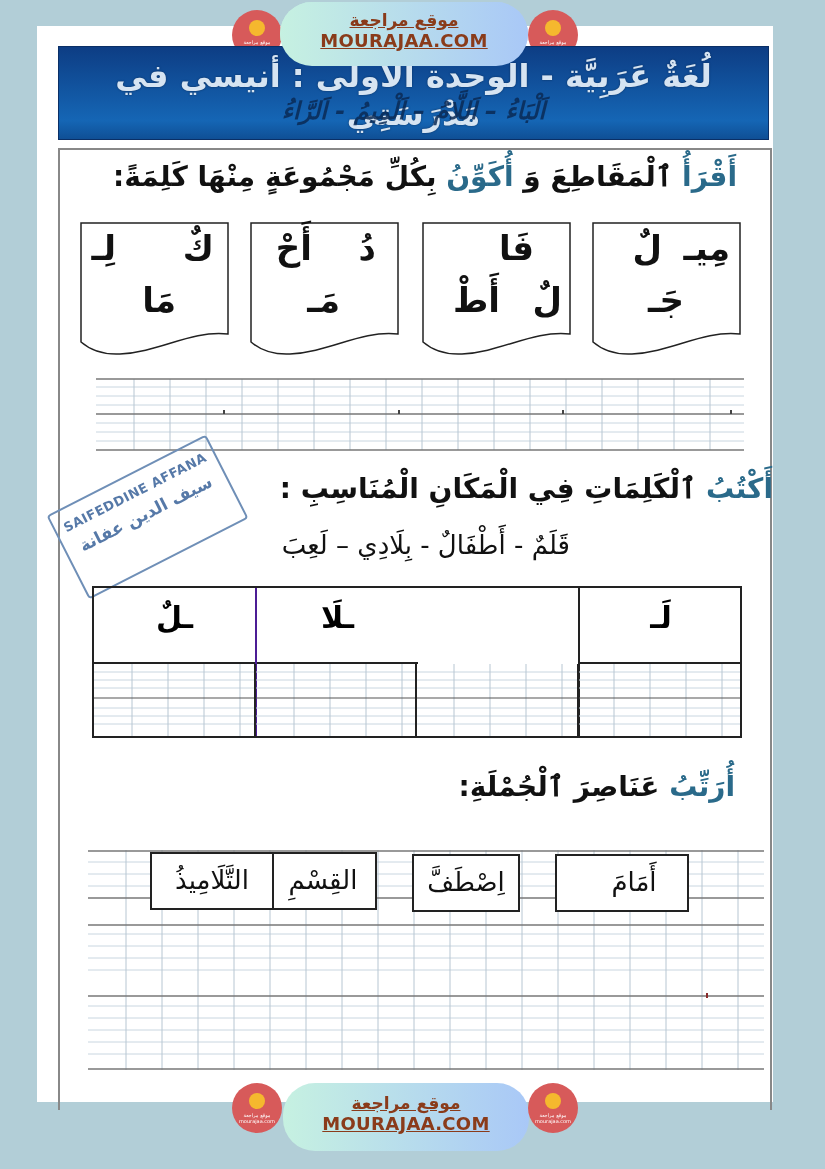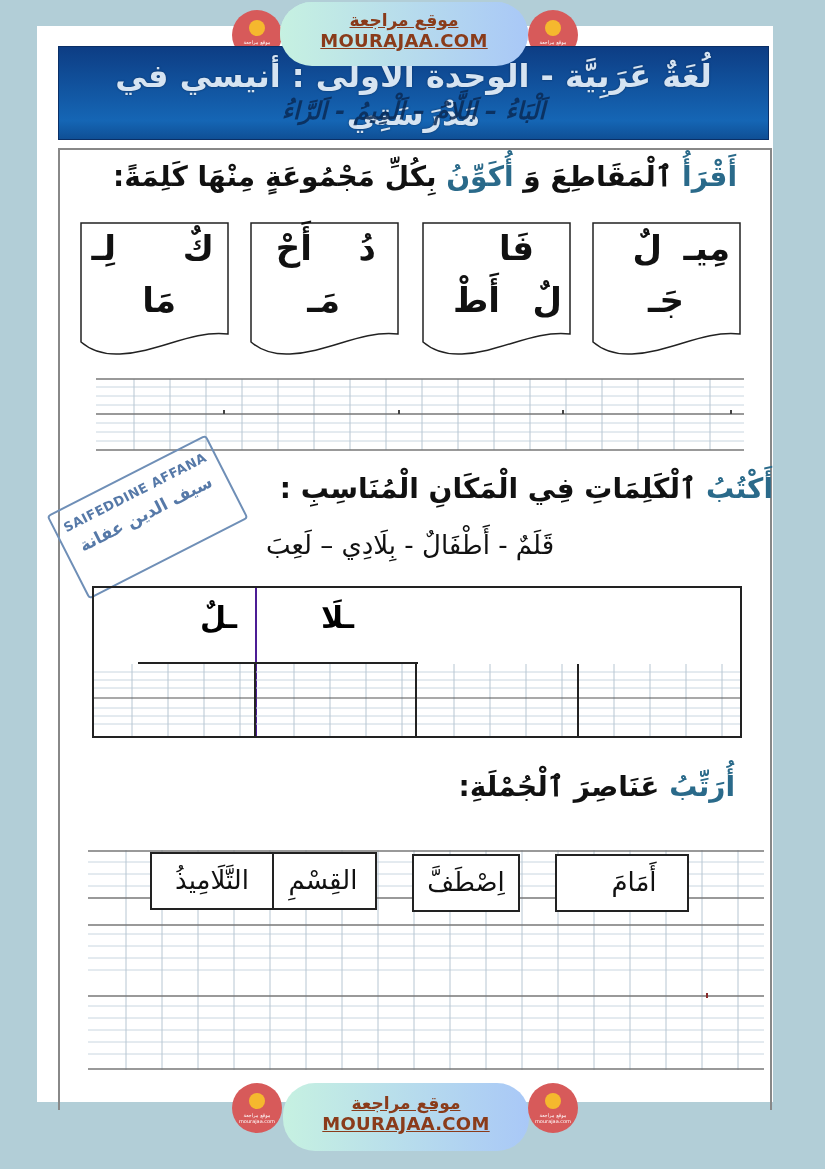--- a/index.html
+++ b/index.html
@@ -17,21 +17,21 @@
   .badge .cap{position:absolute;left:0;right:0;top:29px;text-align:center;color:#fff;font-size:5px;line-height:6px;}
   .heading{position:absolute;direction:rtl;font-size:28px;font-weight:bold;color:#111;white-space:nowrap;}
   .heading .verb{color:#2a6a8a;}
   .card{position:absolute;width:148px;height:128px;}
   .card svg{position:absolute;left:0;top:0;}
   .card .t{position:absolute;font-size:34px;font-weight:bold;color:#111;direction:rtl;}
   .lined{position:absolute;}
   .stamp{position:absolute;left:58px;top:470px;width:175px;height:90px;transform:rotate(-27deg);transform-origin:center;border:2px solid #6f8fb7;border-radius:4px;color:#5679a8;text-align:center;}
   .stamp .s1{display:block;font-size:13px;font-weight:bold;margin-top:10px;letter-spacing:.5px;}
   .stamp .s2{display:block;font-size:17px;font-weight:bold;direction:rtl;margin-top:6px;}
-  .wordbank{position:absolute;left:250px;top:530px;width:320px;text-align:center;direction:rtl;font-size:26px;color:#111;}
+  .wordbank{position:absolute;left:250px;top:530px;width:320px;direction:rtl;font-size:26px;color:#111;}
   .table2{position:absolute;left:92px;top:586px;width:646px;height:148px;border:2px solid #222;}
   .t2cell{position:absolute;top:0;height:148px;border-left:2px solid #4c1d95;}
   .t2head{position:absolute;left:0;right:0;top:0;height:74px;border-bottom:2px solid #222;text-align:center;font-size:30px;font-weight:bold;line-height:60px;direction:rtl;}
   .wbox{position:absolute;height:54px;border:2px solid #222;background:#fff;text-align:center;font-size:26px;line-height:52px;direction:rtl;color:#111;}
 </style>
 </head>
 <body>
 
 <div class="sheet"></div>
 
@@ -140,24 +140,27 @@
 <div class="heading" style="right:52px;top:472px;">
   <span class="verb">أَكْتُبُ</span><span> ٱلْكَلِمَاتِ فِي الْمَكَانِ الْمُنَاسِبِ :</span>
 </div>
 <div class="stamp">
   <span class="s1">SAIFEDDINE AFFANA</span>
   <span class="s2">سيف الدين عفانة</span>
 </div>
 <div class="wordbank">قَلَمٌ - أَطْفَالٌ - بِلَادِي – لَعِبَ</div>
 
 <div class="table2">
+  <div class="t2cell" style="left:484px;width:162px;border-left:2px solid #222;">
+    <div class="t2head">لَـ</div>
+  </div>
   <div class="t2cell" style="left:161px;width:161px;">
     <div class="t2head">ـلَا</div>
   </div>
-  <div class="t2cell" style="left:0;width:161px;border-left:none;margin-left:44px;">
+  <div class="t2cell" style="left:0;width:161px;border-left:none;">
     <div class="t2head">ـلٌ</div>
   </div>
   <svg style="position:absolute;left:0;top:76px;" width="646" height="72">
     <g stroke="#c9d6e0" stroke-width="1">
       <line x1="0" y1="8" x2="646" y2="8"></line>
         <line x1="0" y1="16" x2="646" y2="16"></line>
         <line x1="0" y1="24" x2="646" y2="24"></line>
       <line x1="0" y1="44" x2="646" y2="44"></line>
         <line x1="0" y1="52" x2="646" y2="52"></line>
         <line x1="0" y1="60" x2="646" y2="60"></line>

